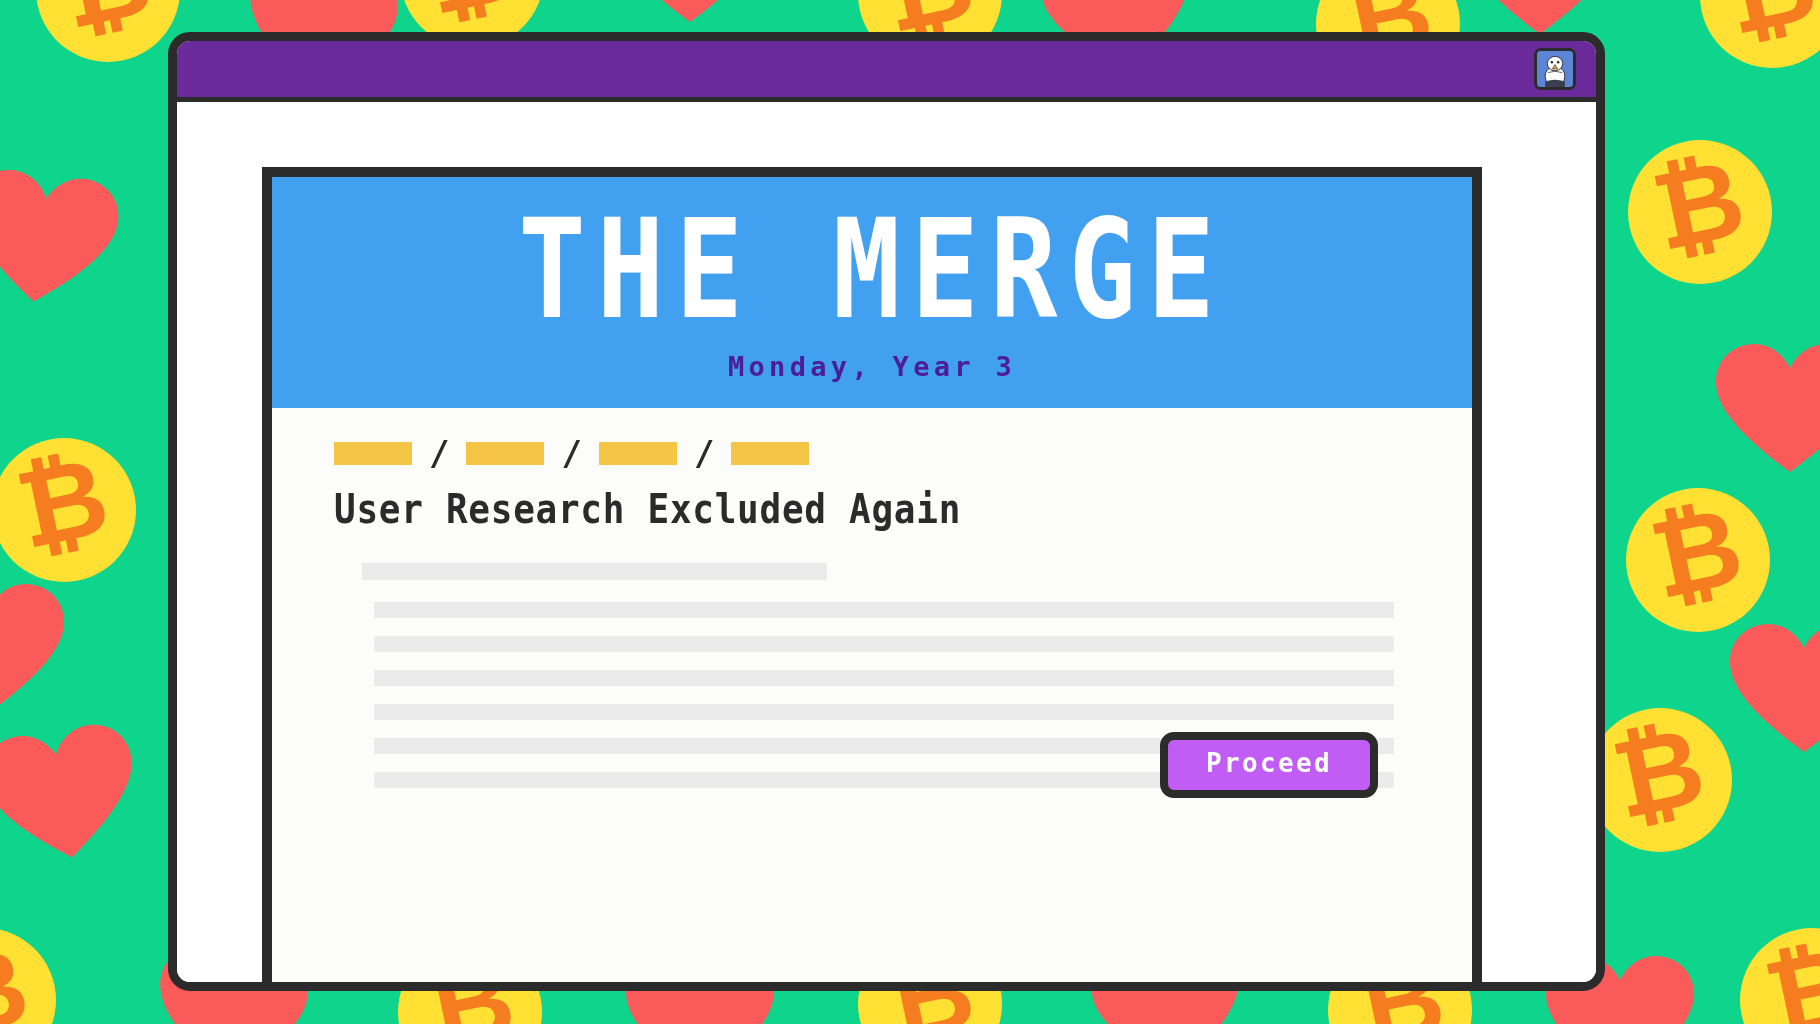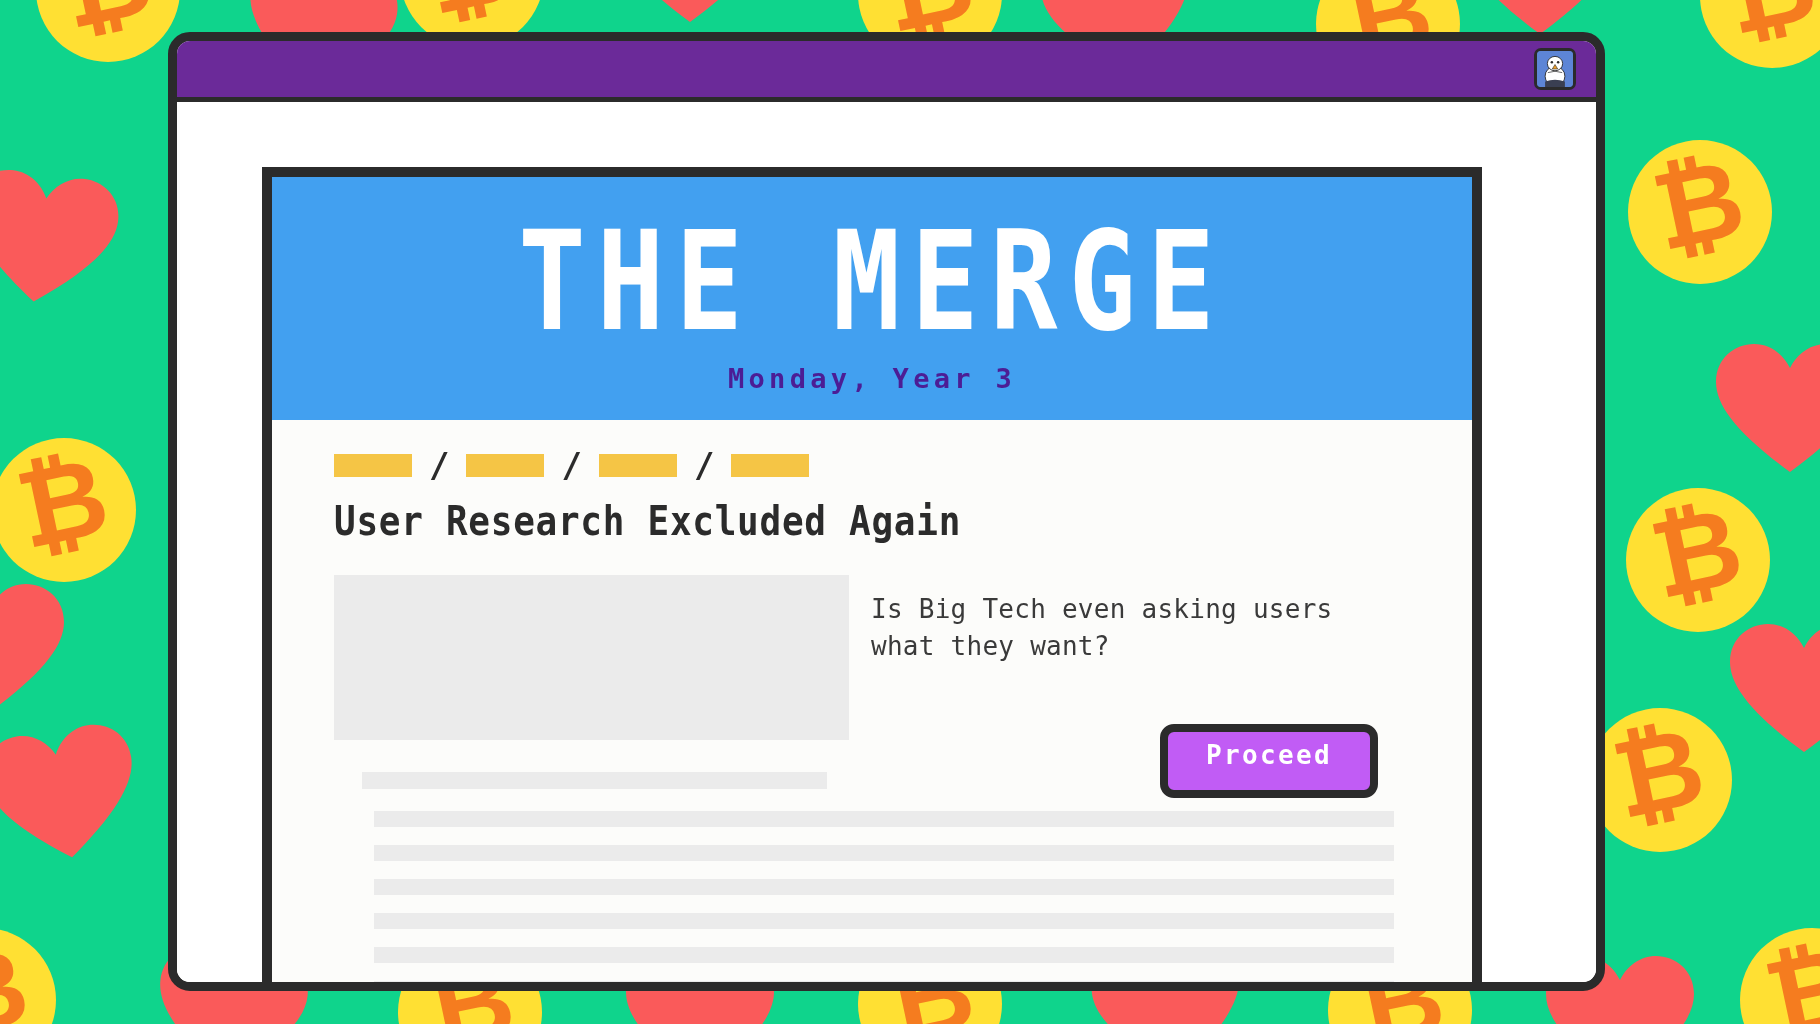--- a/index.html
+++ b/index.html
@@ -84,21 +84,21 @@
     bottom: -10px;
     border: 10px solid #2B2B2B;
     border-bottom: none;
     background: #FCFCFA;
     overflow: hidden;
   }
 
   
   .masthead {
     background: #42A0F0;
-    padding: 36px 0 26px 0;
+    padding: 24px 0 26px 0;
     text-align: center;
   }
 
   .masthead-title {
     font-family: "DejaVu Sans Mono", monospace;
     font-weight: bold;
     font-size: 112px;
     line-height: 1.0;
     letter-spacing: 0.10em;
     color: #FFFFFF;
@@ -209,21 +209,21 @@
   }
   .proceed-btn {
     font-family: "DejaVu Sans Mono", monospace;
     font-weight: bold;
     font-size: 26px;
     letter-spacing: 0.09em;
     color: #FFFFFF;
     background: #C15CF5;
     border: 8px solid #2B2B2B;
     border-radius: 14px;
-    padding: 9px 38px 20px 38px;
+    padding: 9px 38px 12px 38px;
     cursor: pointer;
     line-height: 1.1;
     display: block;
   }
 </style>
 </head>
 <body>
 
 <svg id="backdrop" viewBox="0 0 1820 1024" preserveAspectRatio="none" aria-hidden="true">
   <defs>
@@ -309,24 +309,20 @@
           <span class="crumb-sep">/</span>
           <span class="crumb-bar"></span>
           <span class="crumb-sep">/</span>
           <span class="crumb-bar"></span>
           <span class="crumb-sep">/</span>
           <span class="crumb-bar"></span>
         </div>
 
         <div class="headline">User Research Excluded Again</div>
 
-        <div class="lede-row">
-          <div class="lede-image"></div>
-          <div class="lede-text">Is Big Tech even asking users what they want?</div>
-        </div>
 
         <div class="skel-caption"></div>
 
         <div class="skel-lines">
           <div class="skel-line"></div>
           <div class="skel-line"></div>
           <div class="skel-line"></div>
           <div class="skel-line"></div>
           <div class="skel-line"></div>
           <div class="skel-line"></div>

